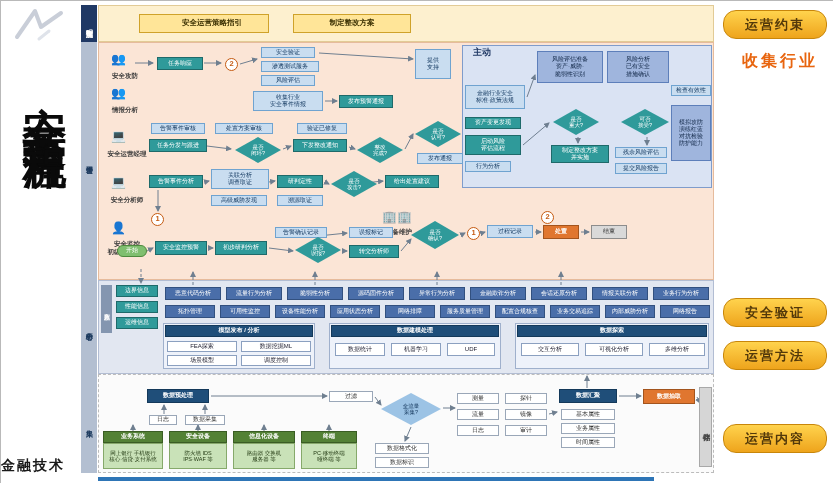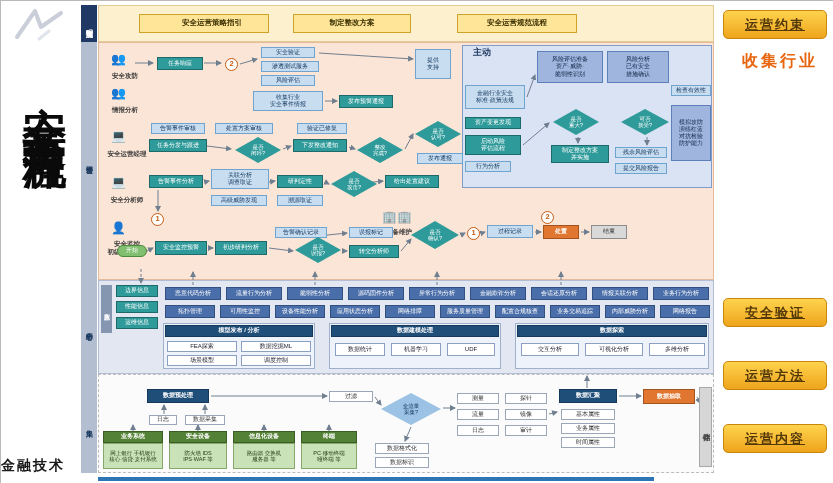--- a/index.html
+++ b/index.html
@@ -20,24 +20,24 @@
   #band-collect{top:373px;height:99px;background:#b3bfd1;color:#1c3a5e;}
   
   .sec{position:absolute;box-sizing:border-box;}
   #sec-policy{left:97px;top:4px;width:616px;height:37px;background:#fdf0cf;border:1px solid #e2cb96;}
   #sec-mgmt{left:97px;top:41px;width:616px;height:238px;background:#fbe5d6;border:1px solid #e6bb9c;}
   #sec-active{left:461px;top:44px;width:250px;height:143px;background:#dae3f3;border:1px solid #7f9ccb;}
   #sec-analysis{left:97px;top:279px;width:616px;height:94px;background:#e2e7f1;border:1px solid #b2bdd3;}
   #sec-collect{left:97px;top:373px;width:616px;height:99px;background:#fbfbfb;border:1px dashed #bcbcbc;}
   #bottom-bar{position:absolute;left:97px;top:476px;width:556px;height:4px;background:#2e75b6;}
   
-  .badge{position:absolute;left:722px;width:102px;height:27px;border-radius:5px;
+  .badge{position:absolute;left:722px;width:102px;height:27px;border-radius:13px;
     background:linear-gradient(180deg,#ffd34d,#eea41c);border:1px solid #c8860a;color:#53390a;
-    display:flex;align-items:center;justify-content:center;font-size:13px;font-weight:bold;letter-spacing:2px;text-decoration:underline;}
-  #badge-0{top:9px;} #badge-1{top:140px;} #badge-2{top:297px;} #badge-3{top:360px;} #badge-4{top:423px;}
+    display:flex;align-items:center;justify-content:center;font-size:13px;font-weight:bold;letter-spacing:2px;}
+  #badge-0{top:9px;} #badge-1{top:140px;} #badge-2{top:297px;} #badge-3{top:340px;} #badge-4{top:423px;}
   #brand-logo{position:absolute;left:741px;top:50px;font-size:16px;font-weight:bold;color:#e8650f;letter-spacing:3px;}
   
   #diagram{position:absolute;left:0;top:0;width:833px;height:483px;}
   .node{position:absolute;display:flex;align-items:center;justify-content:center;text-align:center;
     font-size:6px;line-height:1.18;box-sizing:border-box;white-space:pre-line;overflow:hidden;color:#222;}
   .policy{background:#ffe598;border:1px solid #cfa22a;color:#3a2f00;font-size:7.5px;font-weight:bold;}
   .teal{background:#2f9a9a;border:1px solid #1e6a6a;color:#fff;}
   .blue{background:#c9ddf0;border:1px solid #6fa3d0;color:#173c63;}
   .steel{background:#9fb5dd;border:1px solid #5d7fba;color:#0f2545;}
   .ana{background:#4a6ea9;border:1px solid #32507f;color:#fff;}
@@ -138,21 +138,20 @@
       <line x1="263" y1="430" x2="263" y2="424" stroke="#6f7f90" stroke-width="1" marker-end="url(#ah)"></line>
       <line x1="328" y1="430" x2="328" y2="424" stroke="#6f7f90" stroke-width="1" marker-end="url(#ah)"></line>
       <line x1="163" y1="413" x2="163" y2="404" stroke="#6f7f90" stroke-width="1" marker-end="url(#ah)"></line>
       <line x1="204" y1="413" x2="204" y2="404" stroke="#6f7f90" stroke-width="1" marker-end="url(#ah)"></line>
       <line x1="140" y1="268" x2="140" y2="282" stroke="#6f7f90" stroke-width="1" stroke-dasharray="3 2" marker-end="url(#ah)"></line>
     </svg>
 
   <div id="diagram">
       <div class="node policy" style="left: 138px; top: 13px; width: 130px; height: 19px; padding-left: 16px;">安全运营策略指引</div>
       <div class="node policy" style="left: 292px; top: 13px; width: 118px; height: 19px;">制定整改方案</div>
-      <div class="node policy" style="left: 456px; top: 13px; width: 120px; height: 19px;">安全运营规范流程</div>
       <div class="node icon" style="left: 106px; top: 50px; width: 24px; height: 16px;">👥</div>
       <div class="node rolelabel" style="left: 98px; top: 70px; width: 52px; height: 10px;">安全攻防</div>
       <div class="node icon" style="left: 106px; top: 84px; width: 24px; height: 16px;">👥</div>
       <div class="node rolelabel" style="left: 98px; top: 104px; width: 52px; height: 10px;">情报分析</div>
       <div class="node icon" style="left: 106px; top: 126px; width: 24px; height: 18px;">💻</div>
       <div class="node rolelabel" style="left: 96px; top: 148px; width: 60px; height: 10px;">安全运营经理</div>
       <div class="node icon" style="left: 106px; top: 172px; width: 24px; height: 18px;">💻</div>
       <div class="node rolelabel" style="left: 98px; top: 194px; width: 56px; height: 10px;">安全分析师</div>
       <div class="node icon" style="left: 106px; top: 218px; width: 24px; height: 18px;">👤</div>
       <div class="node rolelabel" style="left: 94px; top: 238px; width: 64px; height: 18px;">安全监控

